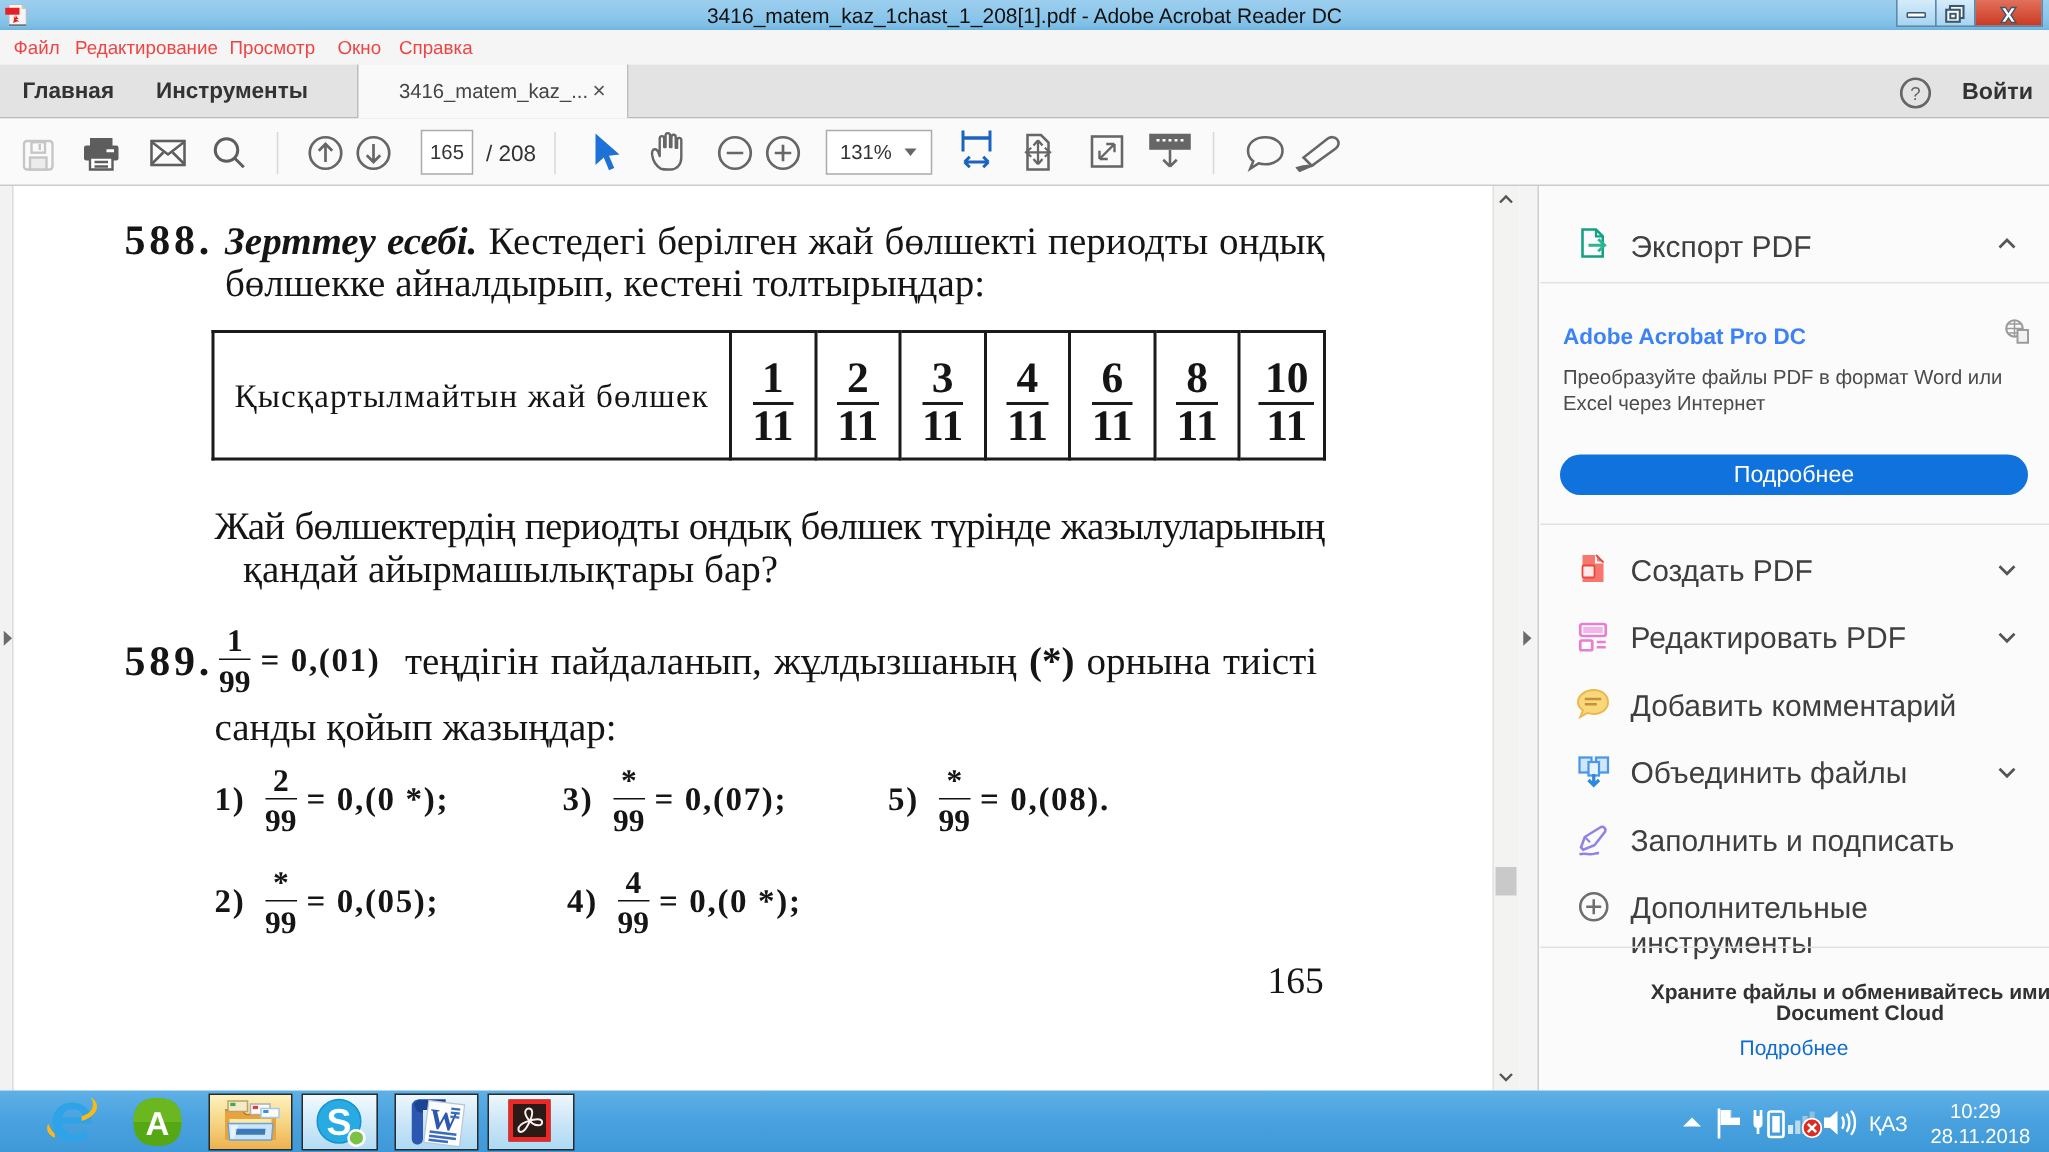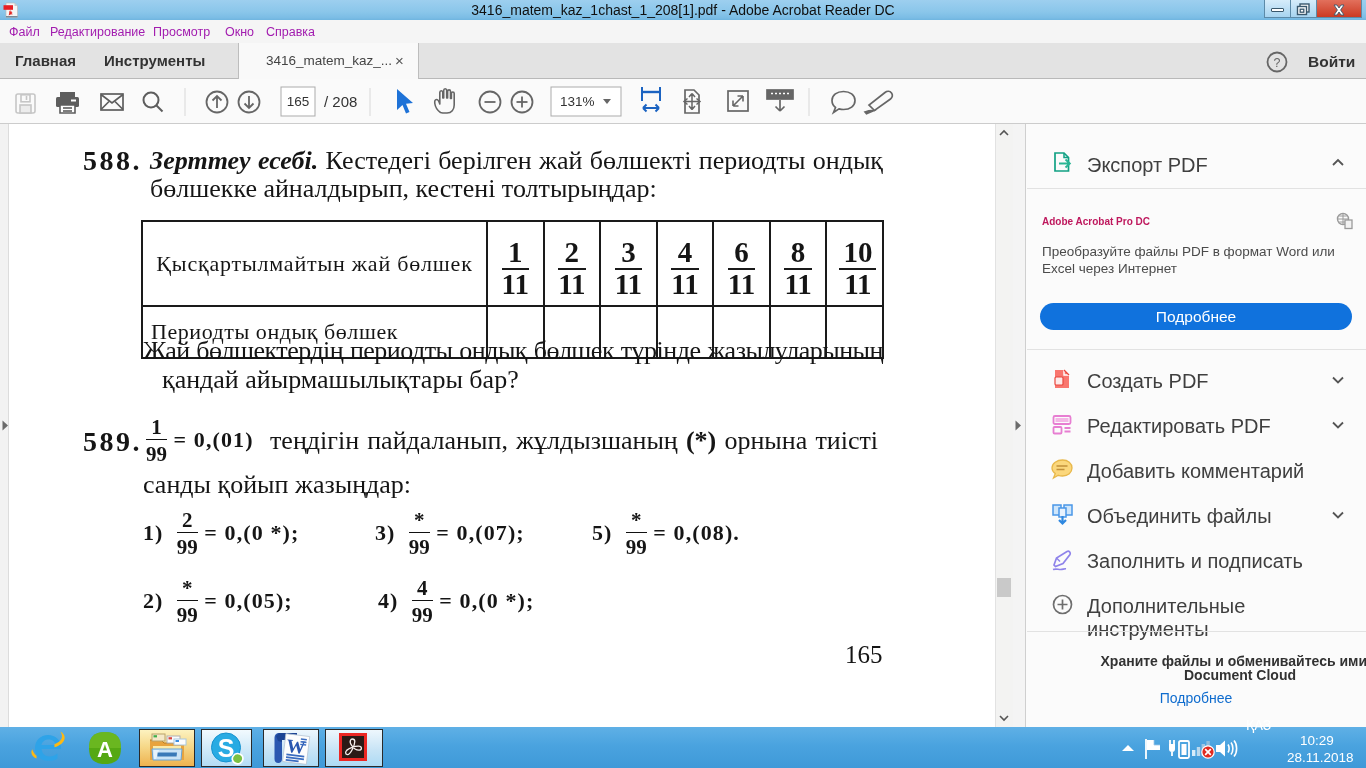--- a/index.html
+++ b/index.html
@@ -11,21 +11,21 @@
   #titlebar { left:0; top:0; width:1366px; height:20px;
     background:linear-gradient(#9dcfef 0%, #8ac6ea 60%, #7cbde5 88%, #6fb5e0 100%); }
   #title-text { left:0; top:2px; width:1366px; text-align:center; font-size:14px; color:#101010; }
   .winbtn { top:0; height:18px; border:1px solid #5c8aa8; border-top:none; }
   #btn-min { left:1264px; width:27px; background:linear-gradient(#d6ecfa, #a7d4f0); }
   #btn-max { left:1290px; width:27px; background:linear-gradient(#d6ecfa, #a7d4f0); }
   #btn-close { left:1316px; width:46px; background:linear-gradient(#e2705c, #cb3a23); }
 
   
   #menubar { left:0; top:20px; width:1366px; height:23px; background:#f5f5f5; }
-  .menu-item { position:absolute; top:25px; font-size:12.5px; color:#a21caf; }
+  .menu-item { position:absolute; top:25px; font-size:12.5px; color:#ef4444; }
 
   
   #tabbar { left:0; top:43px; width:1366px; height:36px; background:#e3e3e3; border-bottom:1px solid #b9b9b9; }
   .toptab { position:absolute; top:52px; font-size:15px; font-weight:bold; color:#333; }
   #doctab { left:238px; top:43px; width:181px; height:36px; background:#f9f9f9;
     border-left:1px solid #bdbdbd; border-right:1px solid #bdbdbd; }
   #doctab-text { font-size:13.5px; color:#444; }
 
   
   #toolbar { left:0; top:79px; width:1366px; height:45px; background:#fafafa; border-bottom:1px solid #cccccc; }
@@ -202,30 +202,20 @@
       <tr id="tr1">
     <td id="tdlabel">Қысқартылмайтын жай бөлшек</td>
     <td><span class="cfr"><span class="cfn">1</span><span class="cfd">11</span></span></td>
     <td><span class="cfr"><span class="cfn">2</span><span class="cfd">11</span></span></td>
     <td><span class="cfr"><span class="cfn">3</span><span class="cfd">11</span></span></td>
     <td><span class="cfr"><span class="cfn">4</span><span class="cfd">11</span></span></td>
     <td><span class="cfr"><span class="cfn">6</span><span class="cfd">11</span></span></td>
     <td><span class="cfr"><span class="cfn">8</span><span class="cfd">11</span></span></td>
     <td><span class="cfr"><span class="cfn">10</span><span class="cfd">11</span></span></td>
   </tr>
-  <tr id="tr2">
-    <td>Периодты ондық бөлшек</td>
-    <td></td>
-        <td></td>
-        <td></td>
-        <td></td>
-        <td></td>
-        <td></td>
-        <td></td>
-  </tr>
 </tbody>
   </table>
 
 <div class="doc just" style="left:143px; top:336px; width:740px; letter-spacing:-0.5px;">Жай бөлшектердің периодты ондық бөлшек түрінде жазылуларының</div>
 <div class="doc" style="left:143px; top:365px;margin-left:19px;">қандай айырмашылықтары бар?</div>
 
 <div class="doc b" style="left:83px; top:427px;">589.</div>
 <div class="eq" style="left:146px; top:417px;">
     <span class="frac">
       <span class="fn">1</span>
@@ -301,21 +291,21 @@
   <path d="M3 1 h9 l4.5 4.5 V19 H3 Z" fill="none" stroke="#12a184" stroke-width="1.7"></path>
   <path d="M12 1 v4.5 h4.5" fill="none" stroke="#12a184" stroke-width="1.5"></path>
   <path d="M7 11.5 h10 M13.5 7.5 L17.8 11.5 L13.5 15.5" fill="none" stroke="#2ab594" stroke-width="1.9"></path>
 </svg>
 <div class="sbrow-text" style="top:154px;">Экспорт PDF</div>
 <svg class="chev" style="left:1331px; top:156px;" viewBox="0 0 14 14">
     <path d="M2 9 L7 4 L12 9" fill="none" stroke="#555" stroke-width="1.8"></path>
   </svg>
 <div class="sbdiv" style="top:188px;"></div>
 
-<div class="abs" style="left:1042px; top:216px; font-size:10px; font-weight:bold; color:#be185d;">Adobe Acrobat Pro DC</div>
+<div class="abs" style="left:1042px; top:216px; font-size:15px; font-weight:bold; color:#3b82f6;">Adobe Acrobat Pro DC</div>
 <svg class="abs" style="left:1336px; top:212px;" width="18" height="18" viewBox="0 0 18 18">
   <circle cx="7" cy="7" r="5.5" fill="none" stroke="#9a9a9a" stroke-width="1.4"></circle>
   <path d="M2 7 h10 M7 1.5 v11 M3.2 4 h7.6 M3.2 10 h7.6" fill="none" stroke="#9a9a9a" stroke-width="1"></path>
   <rect x="9" y="8" width="7" height="8.5" fill="#f2f2f2" stroke="#9a9a9a" stroke-width="1.3"></rect>
 </svg>
 <div class="abs" style="left:1042px; top:243px; width:300px; font-size:13.5px; line-height:17px; color:#4b4b4b;">Преобразуйте файлы PDF в формат Word или Excel через Интернет</div>
 <div class="abs" style="left:1040px; top:303px; width:312px; height:27px; background:#1072dd; border-radius:13.5px; color:#fff; font-size:15.5px; text-align:center; line-height:27px;">Подробнее</div>
 <div class="sbdiv" style="top:349px;"></div>
 
 <svg class="abs" style="left:1052px; top:369px;" width="21" height="21" viewBox="0 0 21 21">
@@ -450,15 +440,15 @@
   <rect x="5.8" y="8" width="3.4" height="9" fill="#bcd9ee"></rect>
   <rect x="10.6" y="5" width="3.4" height="12" fill="#9ec7e4"></rect>
   <rect x="15.4" y="2" width="3.4" height="15" fill="#8cbede"></rect>
   <circle cx="17" cy="13" r="6.2" fill="#e02b20" stroke="#fff" stroke-width="1.2"></circle>
   <path d="M14.2 10.2 L19.8 15.8 M19.8 10.2 L14.2 15.8" stroke="#fff" stroke-width="1.7"></path>
 </svg>
 <svg class="abs" style="left:1214px; top:738px;" width="24" height="21" viewBox="0 0 24 21">
   <path d="M2 7 L6 7 L11 2.5 L11 18.5 L6 14 L2 14 Z" fill="#fff"></path>
   <path d="M14 6.5 C15.5 8.5 15.5 12.5 14 14.5 M17 4.5 C19.5 7.5 19.5 13.5 17 16.5 M20 2.5 C23.5 6.5 23.5 14.5 20 18.5" fill="none" stroke="#fff" stroke-width="1.6"></path>
 </svg>
-<div class="abs" style="left:1246px; top:718px; font-size:14px; color:#fff;font-family:Liberation Mono, monospace;">ҚАЗ</div>
+<div class="abs" style="left:1246px; top:741px; font-size:14px; color:#fff;">ҚАЗ</div>
 <div class="abs" style="left:1300px; top:733px; font-size:13.5px; color:#fff;">10:29</div>
 <div class="abs" style="left:1287px; top:750px; font-size:13.5px; color:#fff;">28.11.2018</div>
 
 </body></html>

